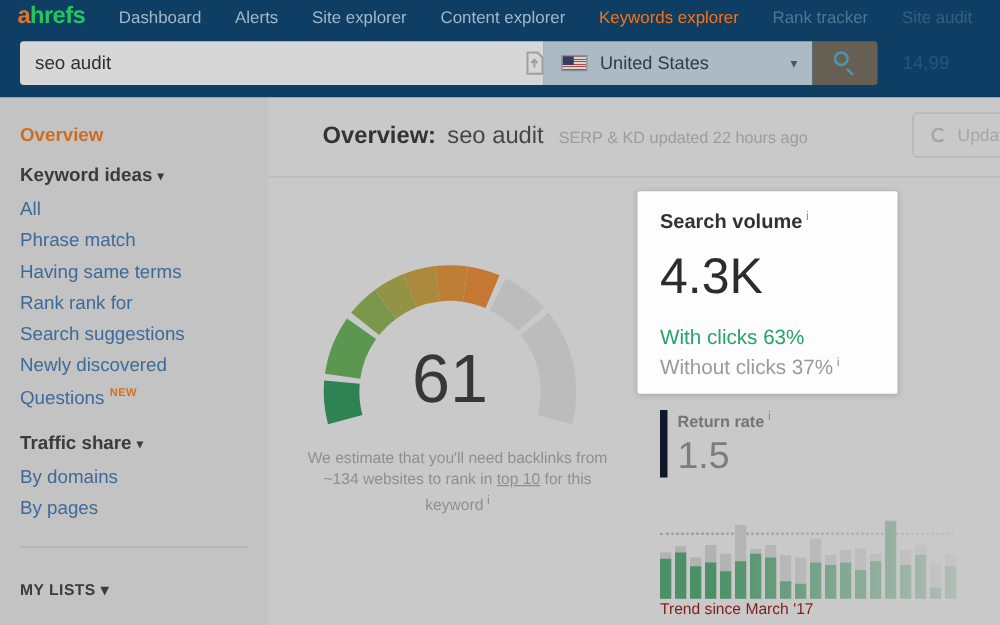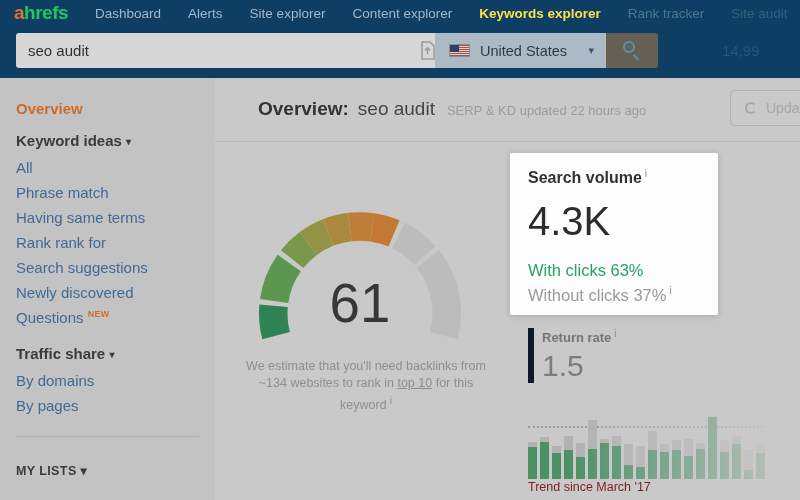--- a/index.html
+++ b/index.html
@@ -6,30 +6,30 @@
   html,body { width:800px; height:500px; overflow:hidden; }
   body { position:relative; background:#c9c9c9; font-family:"Liberation Sans",sans-serif; }
 
   
   .topbar { position:absolute; top:0; left:0; width:800px; height:78px; background:#0e3e63; }
   .nav-row { display:flex; align-items:center; height:26px; padding-left:14px; gap:27px; white-space:nowrap; }
   .logo { font-size:19px; font-weight:bold; letter-spacing:-0.5px; cursor:pointer; }
   .logo .logo-a { color:#e2732a; }
   .logo .logo-rest { color:#22c55e; }
   .nav-item { font-size:13.5px; color:#a3b8c8; cursor:pointer; }
-  .nav-item.active { color:#fde047;font-weight:bold; }
+  .nav-item.active { color:#f97316; }
   .nav-item.dim { color:#4f7693; }
   .nav-item.dimmer { color:#35607e; }
 
   
   .search-row { position:absolute; top:33px; left:16px; height:35px; display:flex; }
   .search-input { width:419px; height:35px; background:#d7d7d7; border:none; border-radius:3px 0 0 3px;
     font-family:"Liberation Sans",sans-serif; font-size:15px; color:#2f2f2f; padding:0 34px 0 12px; outline:none; }
   .import-icon { position:absolute; left:404px; top:8px; width:15px; height:19px; cursor:pointer; }
-  .country-select { width:171px; height:35px; background:#abbac5; display:flex; align-items:center;
+  .country-select { width:215px; height:35px; background:#abbac5; display:flex; align-items:center;
     padding:0 12px 0 14px; cursor:pointer; position:relative; }
   .flag-icon { width:21px; height:13px; position:relative; overflow:hidden; flex:0 0 auto;
     background:repeating-linear-gradient(180deg,#a84c4c 0 1px,#d8d4d0 1px 2px); border:0.5px solid #8a8f94; }
   .flag-icon::after { content:""; position:absolute; left:0; top:0; width:9px; height:7px; background:#303f63; }
   .country-label { font-size:14.5px; color:#2c3c4a; margin-left:10px; flex:1; }
   .country-caret { font-size:11px; color:#3a5b74; }
   .search-btn { width:52px; height:35px; background:#675f53; border:none; border-radius:0 3px 3px 0;
     cursor:pointer; position:relative; }
   .mag { position:absolute; left:17px; top:8px; width:12px; height:12px; border:2px solid #4a98b0; border-radius:50%; }
   .mag::after { content:""; position:absolute; left:10px; top:11px; width:2px; height:7px; background:#4a98b0; transform:rotate(-45deg); }

